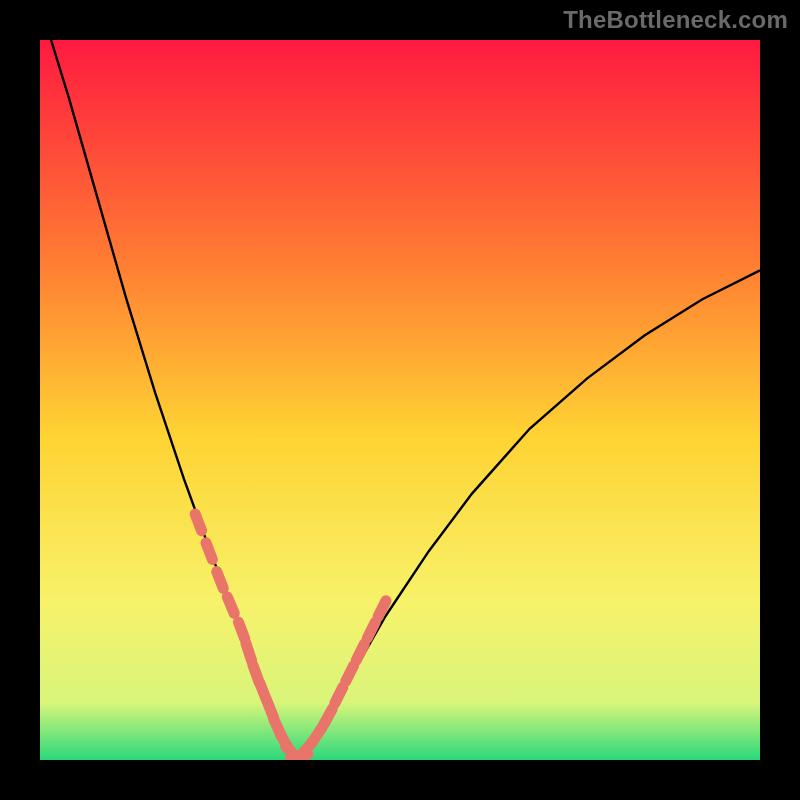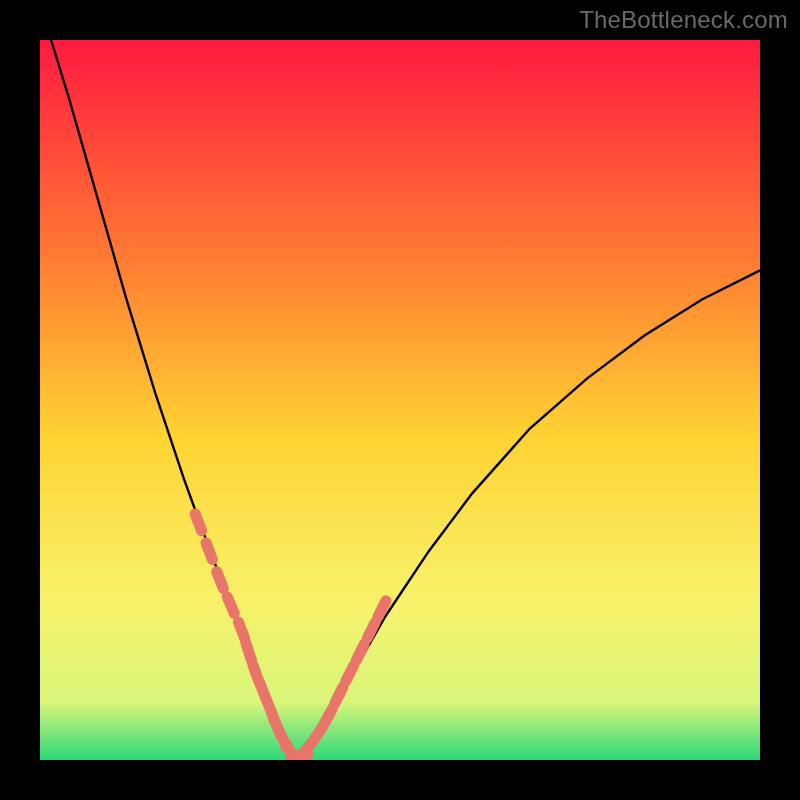--- a/index.html
+++ b/index.html
@@ -24,21 +24,21 @@
     top: 40px;
     width: 720px;
     height: 720px;
     overflow: hidden;
   }
   .watermark {
     position: absolute;
     top: 6px;
     right: 12px;
     font-size: 24px;
-    font-weight: 400;
+    font-weight: 700;
     color: #6a6a6a;
     letter-spacing: 0.2px;
     user-select: none;
   }
   svg { display: block; }
 </style>
 </head>
 <body>
 
 <div class="frame">

